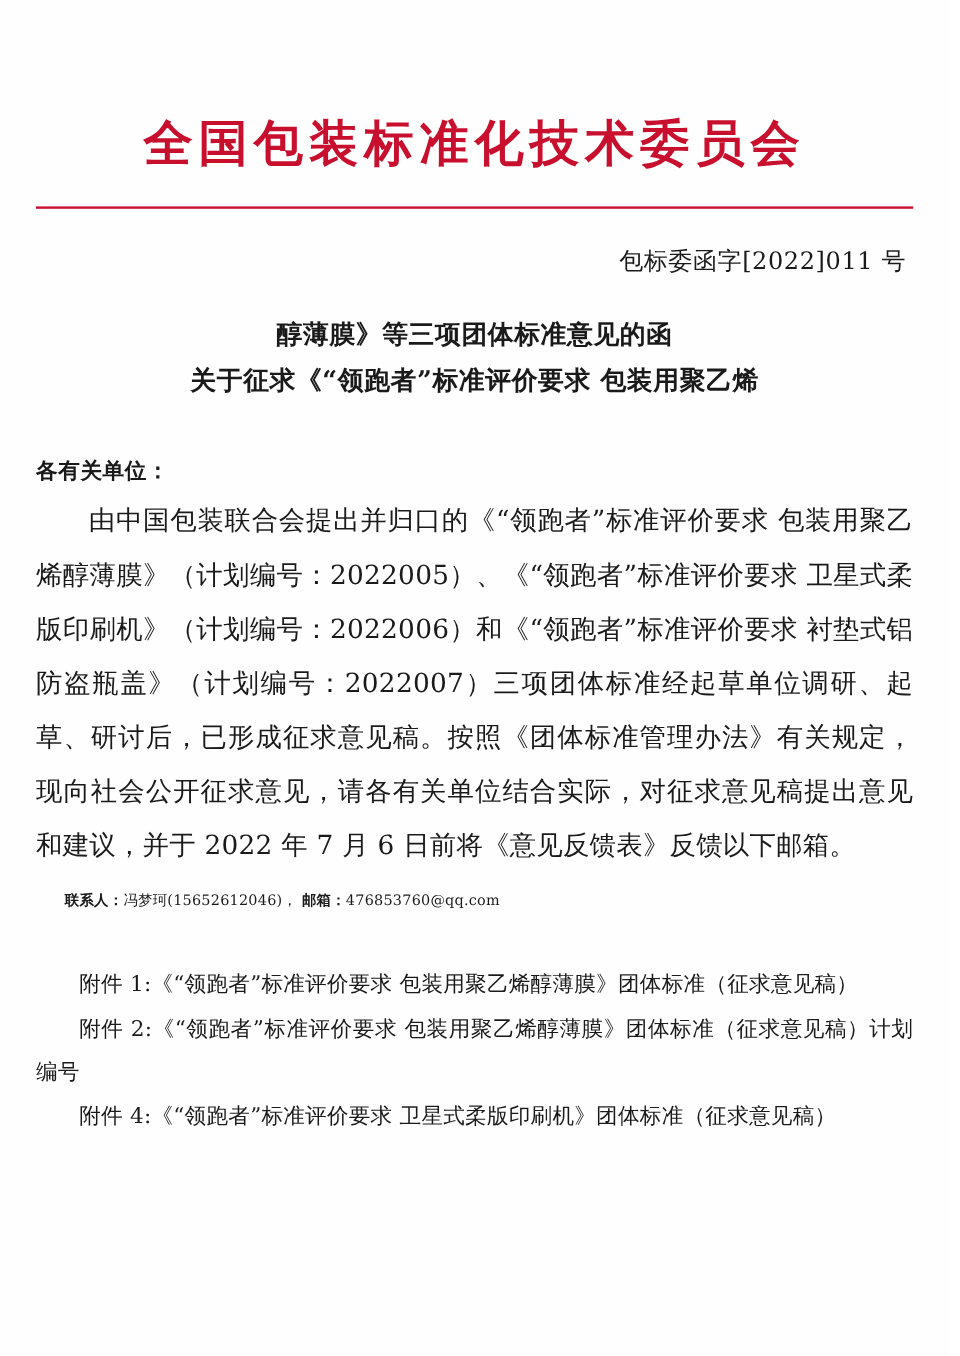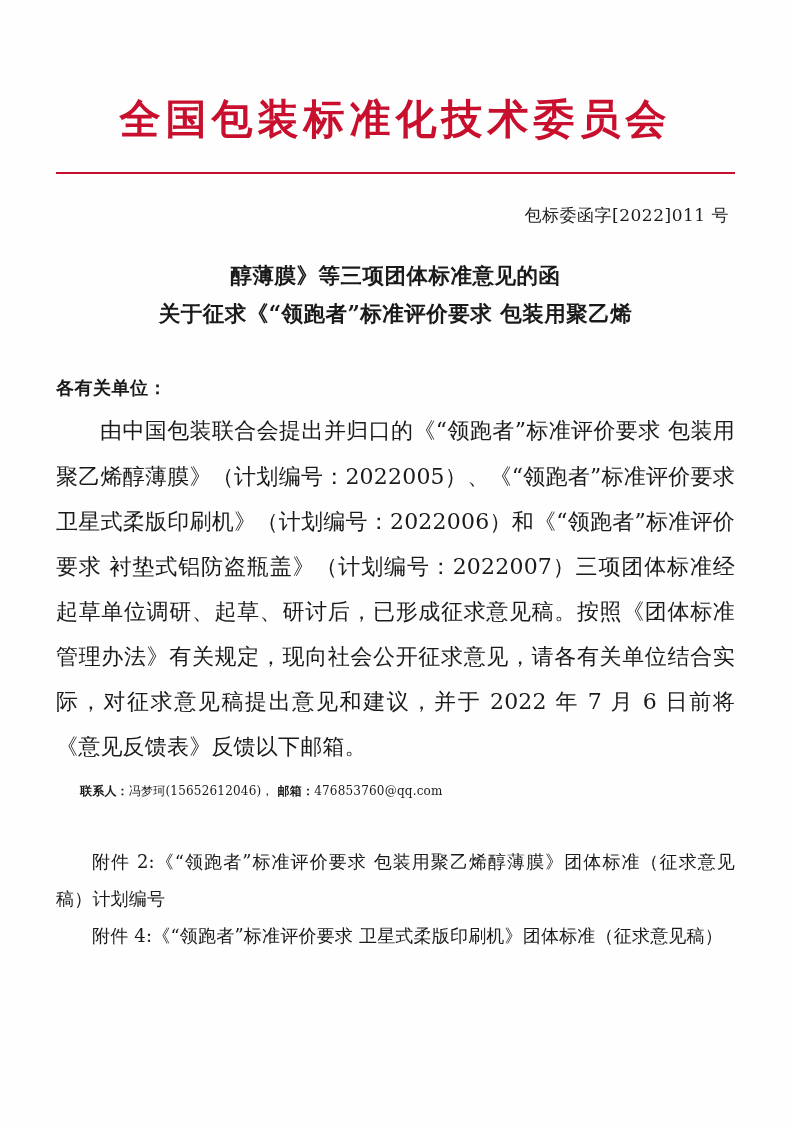--- a/index.html
+++ b/index.html
@@ -12,21 +12,21 @@
     background: #ffffff;
     font-family: "DejaVu Serif", "Liberation Serif", serif;
     color: #1a1a1a;
     overflow: hidden;
   }
   .page {
     position: relative;
     width: 791px;
     height: 1130px;
     box-sizing: border-box;
-    padding: 0 56px;
+    padding: 0 30px;
     background: #fefefe;
   }
   .letterhead {
     padding-top: 95px;
     text-align: center;
   }
   .letterhead-title {
     color: #c8102e;
     font-family: "DejaVu Serif", "Liberation Serif", serif;
     font-size: 41px;
@@ -37,21 +37,21 @@
   }
   .letterhead-rule {
     margin-top: 28px;
     height: 2px;
     background: #c8102e;
     width: 100%;
   }
   .doc-number {
     margin-top: 30px;
     text-align: right;
-    font-size: 17px;
+    font-size: 20px;
     letter-spacing: 0.5px;
     padding-right: 6px;
   }
   .doc-title {
     margin-top: 30px;
     text-align: center;
     font-size: 21.5px;
     font-weight: bold;
     line-height: 1.75;
     letter-spacing: 0.5px;
@@ -116,17 +116,18 @@
 
   <div class="salutation">各有关单位：</div>
 
   <div class="body-text">由中国包装联合会提出并归口的《“领跑者”标准评价要求  包装用聚乙烯醇薄膜》（计划编号：2022005）、《“领跑者”标准评价要求  卫星式柔版印刷机》（计划编号：2022006）和《“领跑者”标准评价要求  衬垫式铝防盗瓶盖》（计划编号：2022007）三项团体标准经起草单位调研、起草、研讨后，已形成征求意见稿。按照《团体标准管理办法》有关规定，现向社会公开征求意见，请各有关单位结合实际，对征求意见稿提出意见和建议，并于 2022 年 7 月 6 日前将《意见反馈表》反馈以下邮箱。</div>
 
   <div class="contact-line">
     <b>联系人：</b><span>冯梦珂(15652612046)，</span><span class="nowrap-sp"> </span><b>邮箱：</b><span>476853760@qq.com</span>
   </div>
 
   <div class="attachments">
+    <div class="attachment">附件 1:《“领跑者”标准评价要求  包装用聚乙烯醇薄膜》团体标准（征求意见稿）</div>
     <div class="attachment">附件 2:《“领跑者”标准评价要求  包装用聚乙烯醇薄膜》团体标准（征求意见稿）计划编号</div>
     <div class="attachment">附件 4:《“领跑者”标准评价要求  卫星式柔版印刷机》团体标准（征求意见稿）</div>
   </div>
 
 </div>
 
 </body></html>

